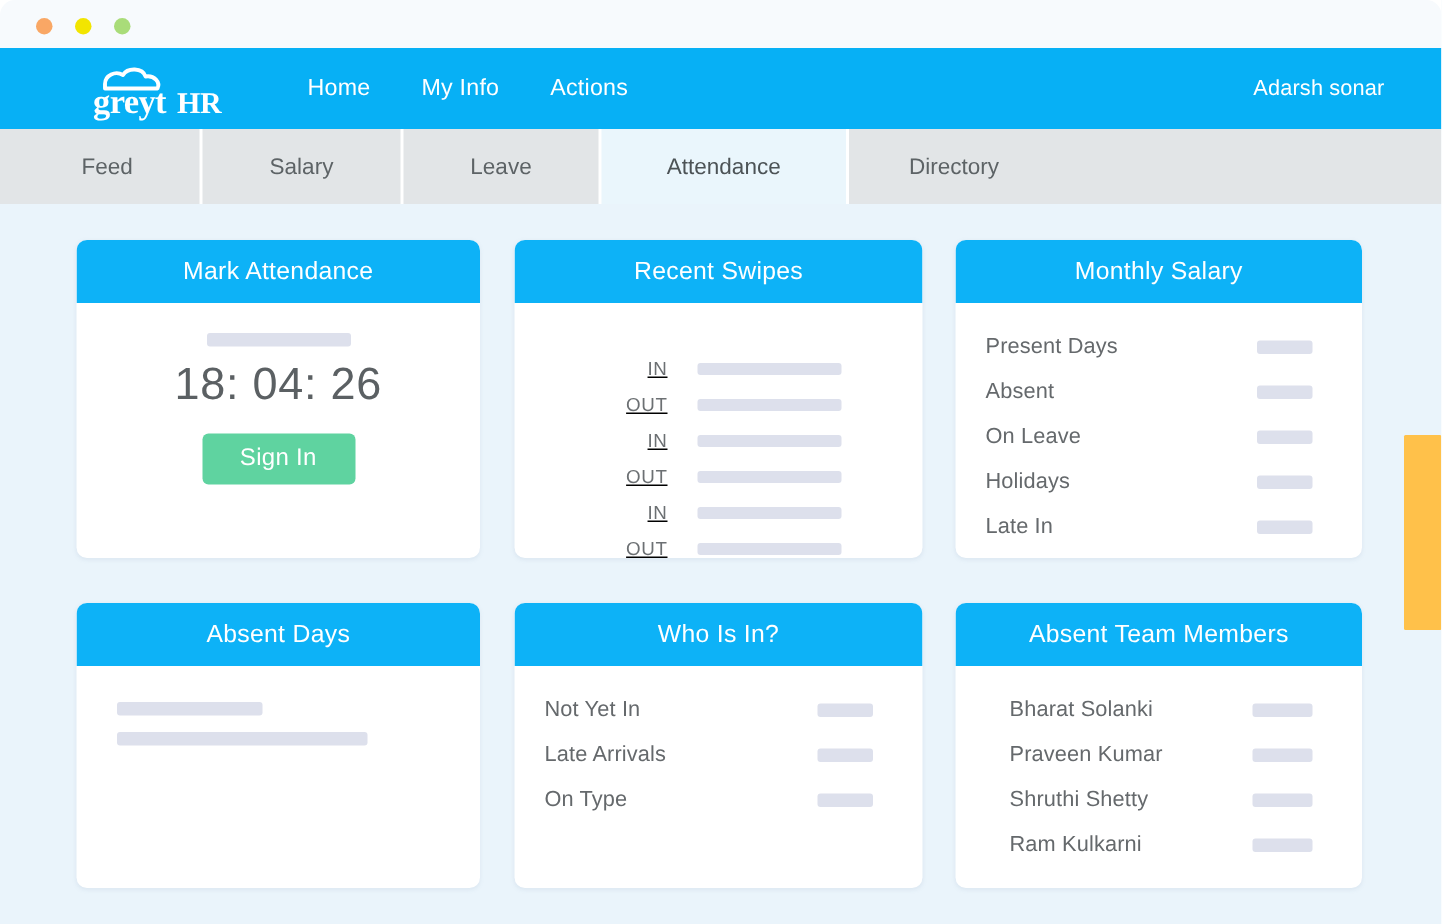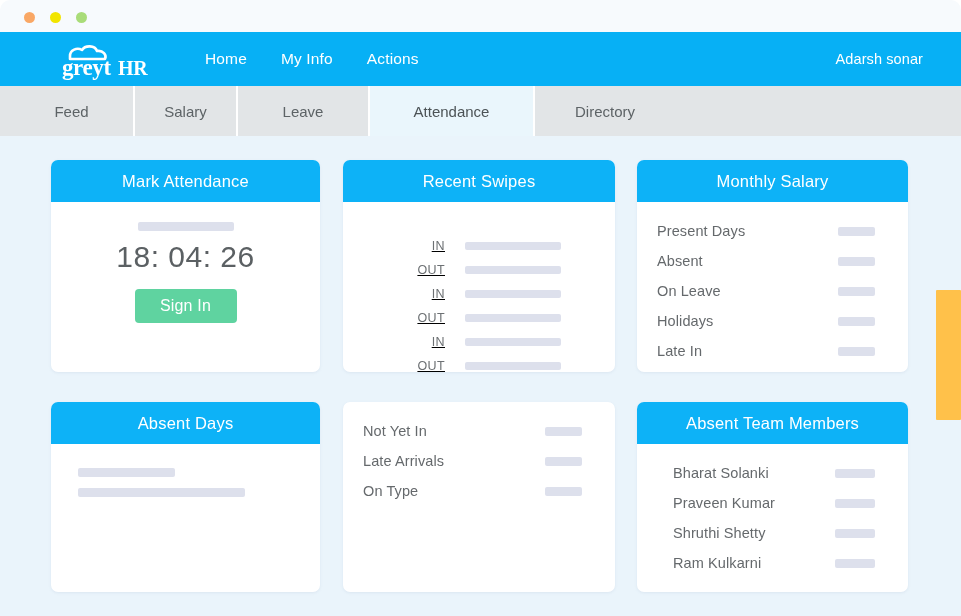--- a/index.html
+++ b/index.html
@@ -119,21 +119,21 @@
     margin-right: 2px;
     cursor: pointer;
     white-space: nowrap;
   }
   .tab:last-child { margin-right: 0; }
   .tab.active {
     background: #eaf6fc;
     color: #4c5356;
   }
   .tab.t0 { width: 123px; padding-left: 10px; }
-  .tab.t1 { width: 101px; }
+  .tab.t1 { width: 132px; }
   .tab.t2 { width: 130px; }
   .tab.t3 { width: 163px; }
   .tab.t4 { flex: 1 1 auto; justify-content: flex-start; padding-left: 40px; }
 
   
   .content {
     position: absolute;
     left: 0;
     top: 136px;
     width: 961px;
@@ -422,20 +422,21 @@
       <div class="card-header">Absent Days</div>
       <div class="card-body">
         <div class="ad-lines">
           <div class="ad-line l1"></div>
           <div class="ad-line l2"></div>
         </div>
       </div>
     </div>
 
     <div class="card c-whoisin">
+      <div class="card-header">Who Is In?</div>
       <div class="card-body">
         <div class="kv-list">
           <div class="kv-row">
             <span class="kv-label">Not Yet In</span>
             <span class="kv-bar"></span>
           </div>
           <div class="kv-row">
             <span class="kv-label">Late Arrivals</span>
             <span class="kv-bar"></span>
           </div>

